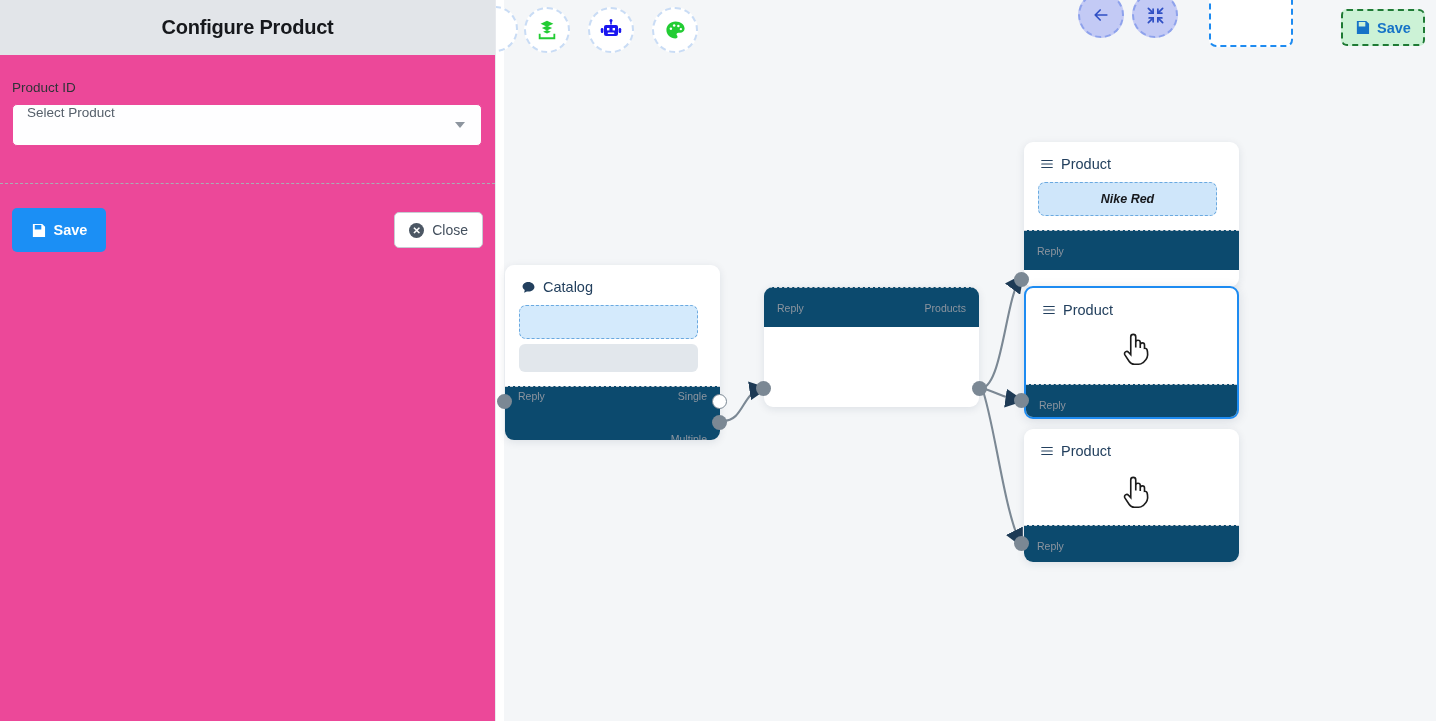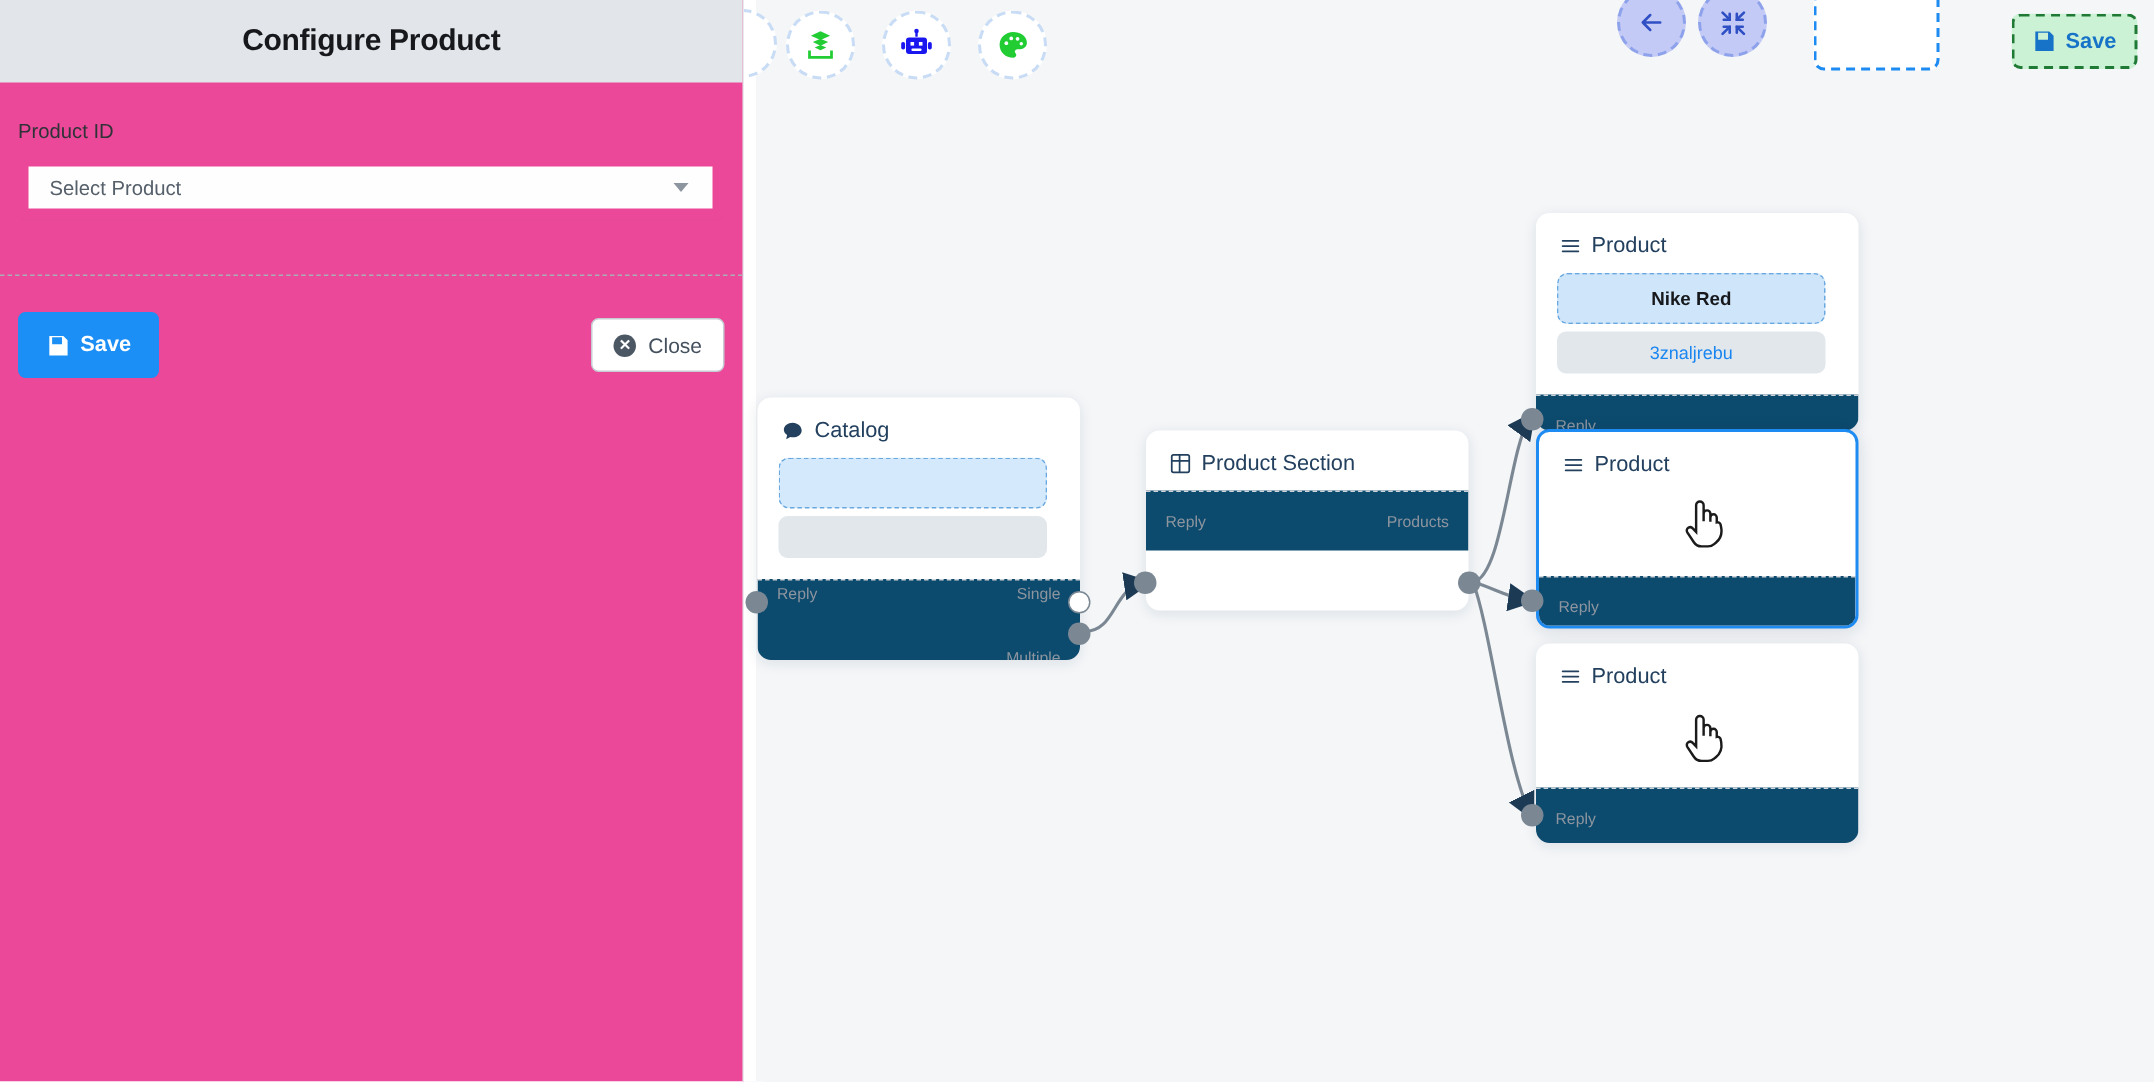--- a/index.html
+++ b/index.html
@@ -26,23 +26,23 @@
     font-size: 20px; font-weight: bold; color: #16181c;
     letter-spacing: -0.2px;
   }
   #config-body { padding: 25px 12px 16px 12px; }
   .field-label {
     font-size: 13.5px; color: #2f3338; margin-bottom: 9px;
   }
   .select-box {
     position: relative;
     height: 42px; width: 470px;
-    border: 7px solid #ec4899; border-radius: 5px;
+    border: 1px solid #ec4899; border-radius: 5px;
     background: #fefeff;
-    display: flex; align-items: center;
+    display: flex; align-items: flex-start;
     padding: 0 14px;
     box-shadow: 0 1px 1px rgba(0,0,0,0.015);
   }
   .select-value { font-size: 13.5px; color: #56606b; }
   .caret {
     position: absolute; right: 16px; top: 50%;
     transform: translateY(-50%);
     width: 0; height: 0;
     border-left: 5px solid transparent;
     border-right: 5px solid transparent;
@@ -132,21 +132,21 @@
   }
   .node.selected {
     border: 2px solid #1d8bf1;
     box-shadow: 0 2px 11px rgba(24,40,70,0.13);
   }
   .node-title {
     display: flex; align-items: center; gap: 7px;
     padding: 14px 16px 10px 16px;
     font-size: 14.5px; color: #23405e; font-weight: normal;
   }
-  .node-body { padding: 0 22px 14px 14px; }
+  .node-body { padding: 0 22px 14px 14px; font-style: italic; }
   .node-footer {
     background: #0c4a6e;
     border-top: 1px dashed #cfd4da;
     height: 40px;
     display: flex; align-items: center; justify-content: space-between;
     padding: 0 13px;
     position: relative;
   }
   .node-footer.tall {
     height: 62px;
@@ -336,45 +336,37 @@
         <div class="port-row" style="justify-content:flex-end;margin-top:26px;">
           <span class="port-label">Multiple</span>
         </div>
       </div>
     </div>
     <div class="port-dot" style="left:1px; top:394px;"></div>
     <div class="port-dot hollow" style="left:216px; top:394px;"></div>
     <div class="port-dot" style="left:216px; top:415px;"></div>
 
     <div class="node" style="left:268px; top:287px; width:215px; height:120px;">
-      <div class="node-title">
-        <svg width="14" height="14" viewBox="0 0 24 24">
-          <rect x="2" y="2" width="20" height="20" rx="2" fill="none" stroke="#23405e" stroke-width="2"></rect>
-          <path d="M2 9h20M11 2v20" stroke="#23405e" stroke-width="2"></path>
-        </svg>
-        <span>Product Section</span>
-      </div>
       <div class="node-footer">
         <span class="port-label">Reply</span>
         <span class="port-label">Products</span>
       </div>
     </div>
     <div class="port-dot" style="left:260px; top:381px;"></div>
     <div class="port-dot" style="left:476px; top:381px;"></div>
 
     <div class="node" style="left:528px; top:142px; width:215px; height:145px;">
       <div class="node-title">
         <svg width="14" height="14" viewBox="0 0 24 24">
           <path d="M3 6h18M3 12h18M3 18h18" stroke="#23405e" stroke-width="2" stroke-linecap="round"></path>
         </svg>
         <span>Product</span>
       </div>
       <div class="node-body">
         <div class="item-dashed">Nike Red</div>
-        <div class="item-gray">3znaljrebu</div>
       </div>
       <div class="node-footer">
         <span class="port-label">Reply</span>
       </div>
     </div>
     <div class="port-dot" style="left:518px; top:272px;"></div>
 
     <div class="node selected" style="left:528px; top:286px; width:215px; height:133px;">
       <div class="node-title">
         <svg width="14" height="14" viewBox="0 0 24 24">

